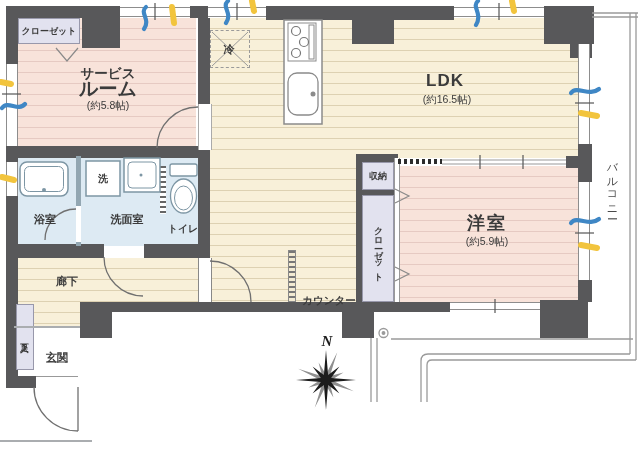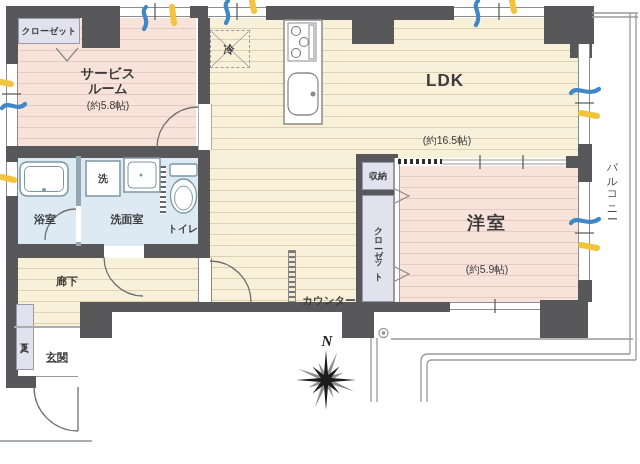--- a/index.html
+++ b/index.html
@@ -206,30 +206,30 @@
         <path d="M512,1 L514,11"></path>
       <path d="M581,113 L597,116"></path>
         <path d="M581,245 L597,248"></path>
       <path d="M1,82 L11,84"></path>
         <path d="M2,177 L14,180"></path>
     </g>
   </svg>
 
   <div class="lb" style="left:49px;top:31px;font-size:9px;letter-spacing:0;">クローゼット</div>
   <div class="lb" style="left:108px;top:74px;font-size:13.5px;">サービス</div>
-  <div class="lb" style="left:108px;top:89px;font-size:13px;">ルーム</div>
+  <div class="lb" style="left:108px;top:89px;font-size:19px;">ルーム</div>
   <div class="lb" style="left:108px;top:106px;font-size:10.5px;font-weight:normal;">(約5.8帖)</div>
   <div class="lb" style="left:229px;top:49px;font-size:11px;">冷</div>
   <div class="lb" style="left:445px;top:81px;font-size:17px;letter-spacing:1px;">LDK</div>
-  <div class="lb" style="left:447px;top:100px;font-size:10.5px;font-weight:normal;margin-top:41px;">(約16.5帖)</div>
+  <div class="lb" style="left:447px;top:100px;font-size:10.5px;font-weight:normal;">(約16.5帖)</div>
   <div class="lb lv" style="left:612px;top:185px;font-size:11px;font-weight:normal;color:#4a4a4a;">バルコニー</div>
   <div class="lb" style="left:378px;top:176px;font-size:9px;">収納</div>
   <div class="lb lv" style="left:378px;top:249px;font-size:9px;letter-spacing:1px;">クローゼット</div>
   <div class="lb" style="left:487px;top:223px;font-size:18px;letter-spacing:2px;">洋室</div>
-  <div class="lb" style="left:487px;top:242px;font-size:10.5px;font-weight:normal;margin-top:28px;">(約5.9帖)</div>
+  <div class="lb" style="left:487px;top:242px;font-size:10.5px;font-weight:normal;">(約5.9帖)</div>
   <div class="lb" style="left:329px;top:280px;font-size:10.5px;margin-top:21px;">カウンター</div>
   <div class="lb" style="left:103px;top:179px;font-size:10px;">洗</div>
   <div class="lb" style="left:45px;top:219px;font-size:11px;">浴室</div>
   <div class="lb" style="left:127px;top:219px;font-size:11px;">洗面室</div>
   <div class="lb" style="left:183px;top:229px;font-size:10px;">トイレ</div>
   <div class="lb" style="left:67px;top:281px;font-size:11px;">廊下</div>
   <div class="lb" style="left:57px;top:357px;font-size:11px;text-decoration:underline;">玄関</div>
   <div class="lb lv" style="left:25px;top:337px;font-size:8.5px;letter-spacing:0;">下足入</div>
   <div class="lb" style="left:327px;top:341px;font-size:15px;font-family:'Liberation Serif','DejaVu Serif',serif;font-style:italic;color:#1c1c1c;">N</div>
 

